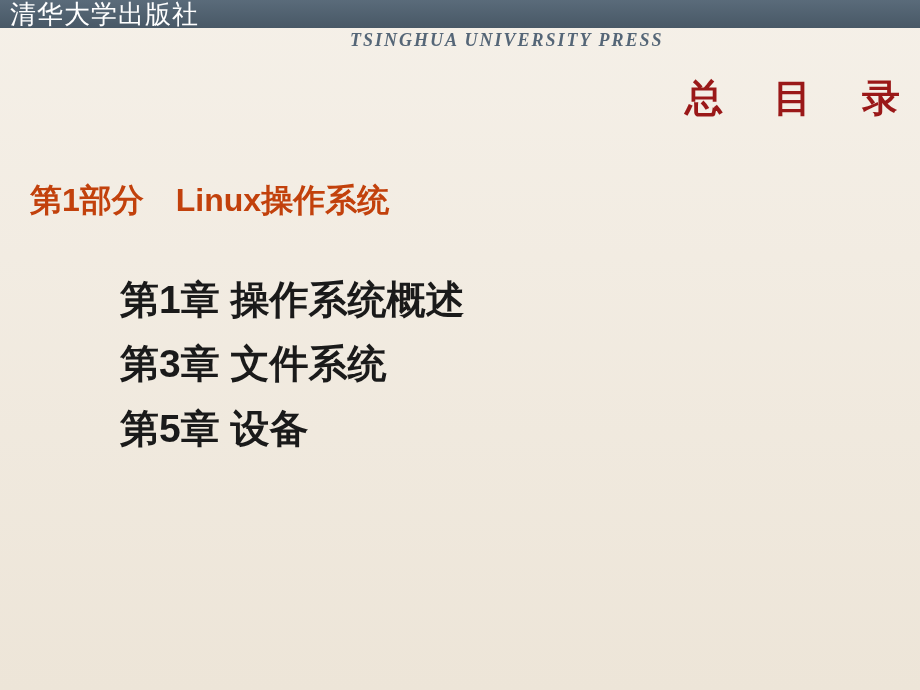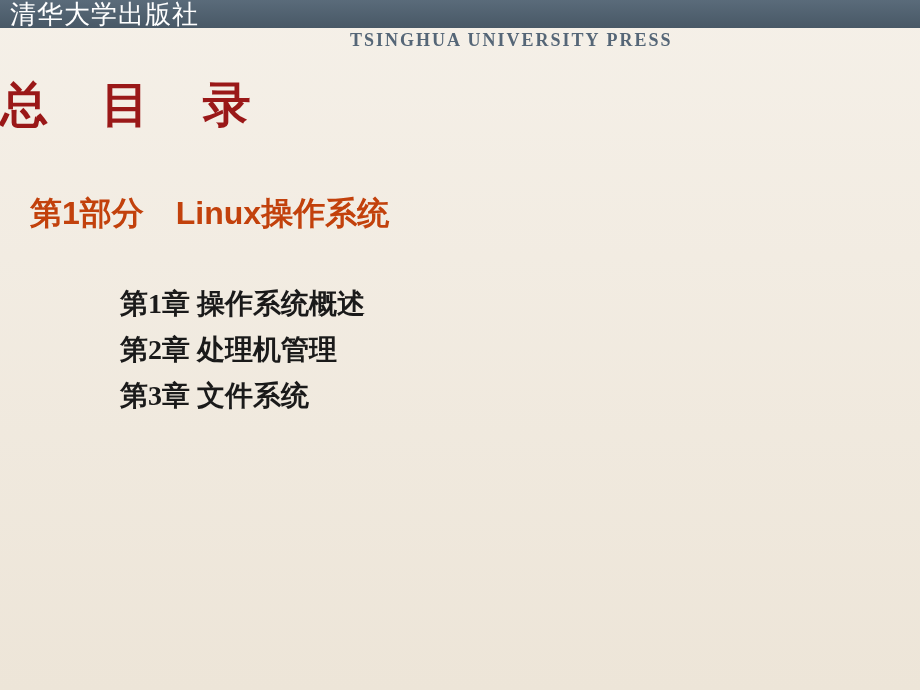--- a/index.html
+++ b/index.html
@@ -31,33 +31,34 @@
       font-size: 26px;
       font-weight: normal;
       padding-left: 10px;
       font-family: "SimHei", "Microsoft YaHei", sans-serif;
       letter-spacing: 1px;
     }
     
     .publisher-en {
       color: #556677;
       font-size: 18px;
+      font-style: italic;
       font-weight: bold;
       font-family: "Times New Roman", serif;
       position: absolute;
       left: 350px;
       top: 30px;
       letter-spacing: 2px;
     }
     
     .page-title {
       color: #9a1818;
-      font-size: 48px;
+      font-size: 38px;
       font-weight: bold;
-      text-align: left;
+      text-align: right;
       margin-top: 45px;
       letter-spacing: 20px;
       font-family: "SimHei", "Microsoft YaHei", sans-serif;
     }
     
     .section-title {
       color: #c2410c;
       font-size: 32px;
       font-weight: bold;
       margin-top: 55px;
@@ -65,35 +66,35 @@
       font-family: "SimHei", "Microsoft YaHei", sans-serif;
     }
     
     .chapter-list {
       margin-top: 45px;
       margin-left: 120px;
     }
     
     .chapter-item {
       color: #1a1a1a;
-      font-size: 28px;
+      font-size: 39px;
       font-weight: bold;
       line-height: 1.65;
-      font-family: Liberation Serif, serif;
+      font-family: Liberation Sans, sans-serif;
     }
   </style>
 </head>
 <body>
 
 <div class="header-bar">
   <span class="publisher-cn">清华大学出版社</span>
 </div>
 <div class="publisher-en">TSINGHUA UNIVERSITY PRESS</div>
 
 <h1 class="page-title">总 目 录</h1>
 
 <h2 class="section-title">第1部分　Linux操作系统</h2>
 
 <div class="chapter-list">
   <div class="chapter-item">第1章  操作系统概述</div>
-  <div class="chapter-item">第2章  处理机管理</div>
   <div class="chapter-item">第3章  文件系统</div>
+  <div class="chapter-item">第5章  设备</div>
 </div>
 
 </body></html>

